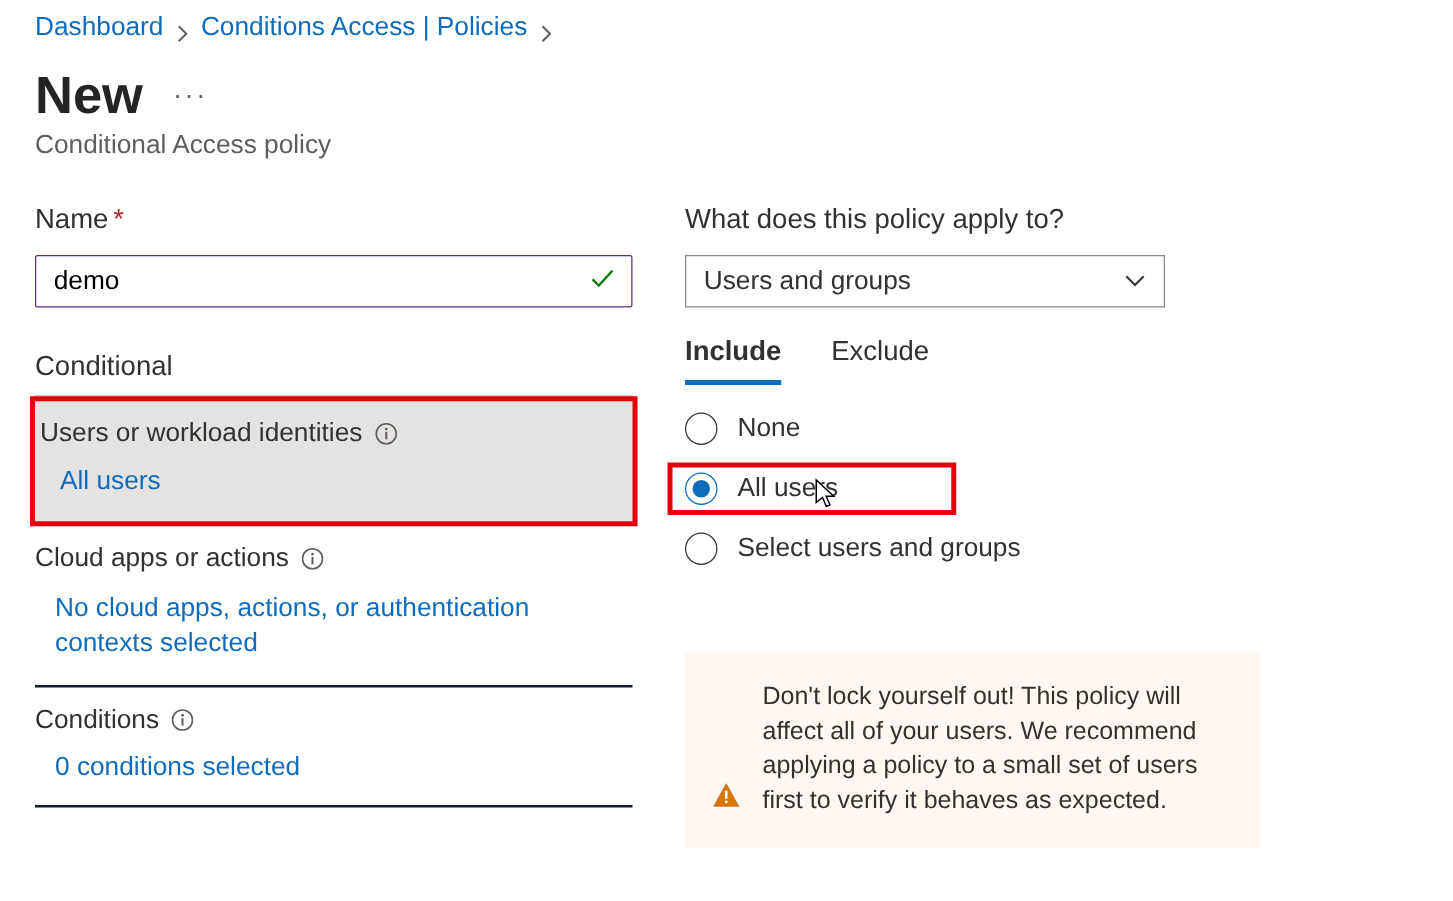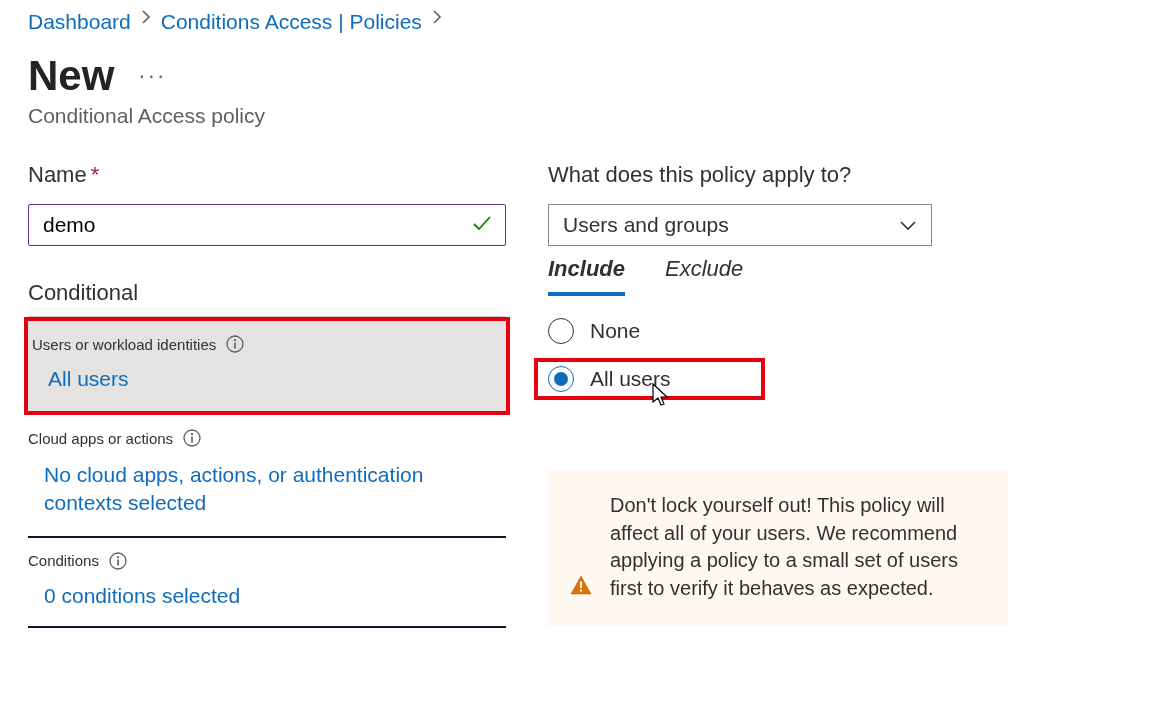--- a/index.html
+++ b/index.html
@@ -7,21 +7,21 @@
   body {
     width:1162px; height:721px;
     font-family: "Segoe UI", "Segoe UI Web", Arial, sans-serif;
     color:#323130;
     background:#ffffff;
     overflow:hidden;
   }
 
   
   .breadcrumb {
-    display:flex; align-items:flex-start; gap:10px;
+    display:flex; align-items:flex-end; gap:10px;
     padding:10px 28px 2px 28px;
     font-size:21px;
   }
   .breadcrumb a { color:#0f6cbd; text-decoration:none; cursor:pointer; }
   .breadcrumb .chev svg { display:block; }
 
   
   .titlebar { display:flex; align-items:center; gap:24px; padding:16px 28px 0 28px; }
   .titlebar h1 { margin:0; font-size:42px; font-weight:700; color:#242424; }
   .dots { font-size:22px; color:#605e5c; letter-spacing:2px; cursor:pointer; }
@@ -64,36 +64,36 @@
     border-bottom:2px solid #0f172a;
     padding:14px 0 18px 0;
   }
   .assign-item.selected {
     background:#e5e3e1;
     padding:14px 8px 20px 4px;
     border:4px solid #e3000f;
     border-bottom:4px solid #e3000f;
     margin-left:-4px; margin-right:-4px;
   }
-  .ai-head { display:flex; align-items:center; gap:10px; font-size:15px; color:#323130; }
+  .ai-head { display:flex; align-items:center; gap:10px; font-size:21px; color:#323130; }
   .info-hit { display:inline-flex; cursor:pointer; color:#605e5c; }
   .ai-link { display:block; margin-top:14px; margin-left:16px; font-size:21px; color:#0f6cbd; cursor:pointer; }
   .ai-link.multi { line-height:1.35; }
 
   
   .dropdown {
     border:1px solid #8a8886;
     width:384px; height:42px;
     display:flex; align-items:center; justify-content:space-between;
     padding:0 14px; font-size:21px;
     cursor:pointer;
     margin-top:8px;
   }
 
-  .tabs { display:flex; gap:40px; margin-top:4px; font-size:22px;font-style:italic; }
+  .tabs { display:flex; gap:40px; margin-top:16px; font-size:22px; }
   .tab { padding:6px 0 10px 0; cursor:pointer; color:#323130; }
   .tab.active { font-weight:600; border-bottom:4px solid #0f6cbd; }
 
   .radio-group { margin-top:22px; display:flex; flex-direction:column; gap:14px; }
   .radio-row { display:flex; align-items:center; gap:16px; font-size:21px; cursor:pointer; }
   .radio-outer {
     width:26px; height:26px; border:1.5px solid #323130; border-radius:50%;
     display:flex; align-items:center; justify-content:center; flex:0 0 auto;
   }
   .radio-row.checked .radio-outer { border-color:#0f6cbd; }
@@ -227,20 +227,24 @@
       <label class="radio-row">
         <span class="radio-outer"></span>
         <span>None</span>
       </label>
       <label class="radio-row checked highlight">
         <span class="radio-outer">
             <span class="radio-inner"></span>
           </span>
         <span>All users</span>
       </label>
+      <label class="radio-row">
+        <span class="radio-outer"></span>
+        <span>Select users and groups</span>
+      </label>
     </div>
 
     <div class="warnbox">
       <span class="warn-icon">
         <svg width="22" height="20" viewBox="0 0 22 20">
           <path d="M11 1 L21 19 L1 19 Z" fill="#d97706" stroke="#b45309" stroke-width="0.5"></path>
           <rect x="10" y="6.5" width="2" height="6.5" fill="#ffffff"></rect>
           <rect x="10" y="14.5" width="2" height="2" fill="#ffffff"></rect>
         </svg>
       </span>

